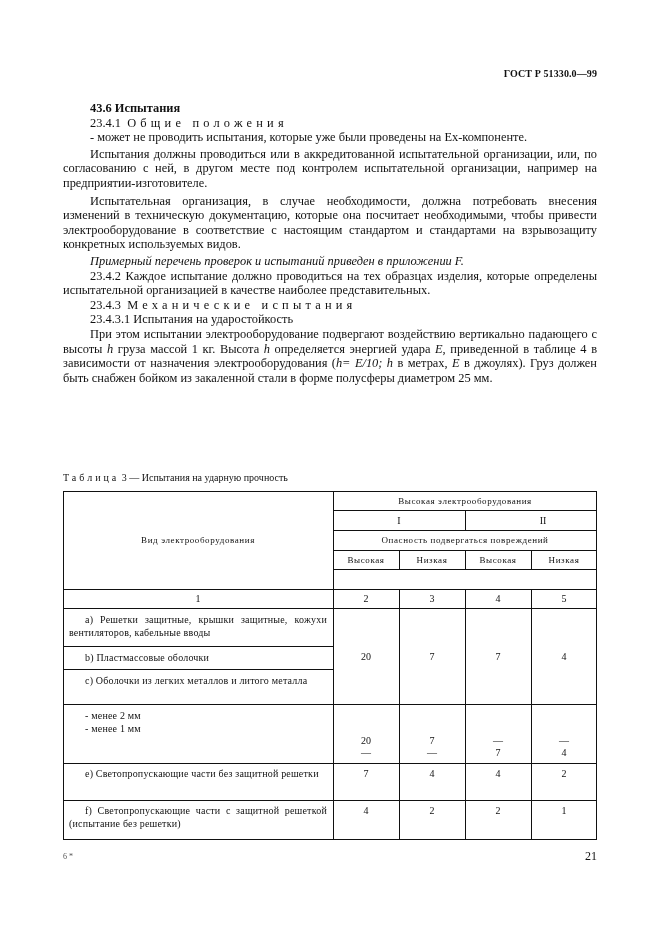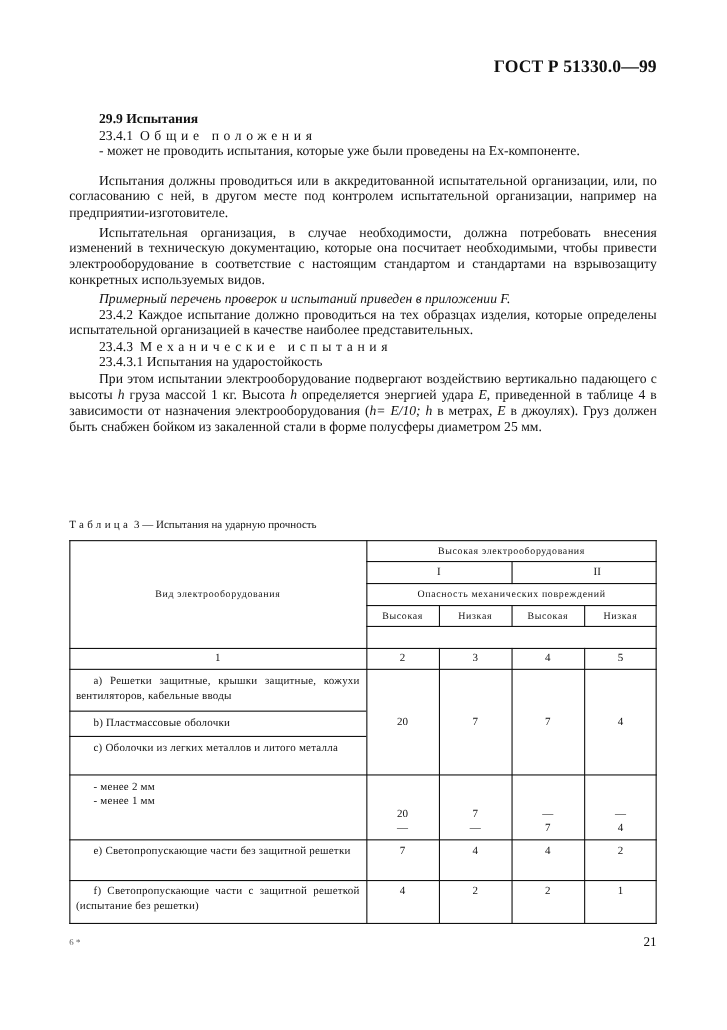--- a/index.html
+++ b/index.html
@@ -1,18 +1,18 @@
 <!DOCTYPE html>
 <html><head>
 <meta charset="utf-8">
 <style>
   html, body { margin: 0; padding: 0; background: #ffffff; }
   body { width: 661px; height: 936px; position: relative; overflow: hidden;
          font-family: "Liberation Serif", "DejaVu Serif", serif; color: #111; }
-  .hdr { position: absolute; right: 64px; top: 52px; font-weight: bold; font-size: 16px; letter-spacing: 0.1px; }
+  .hdr { position: absolute; right: 64px; top: 68px; font-weight: bold; font-size: 10px; letter-spacing: 0.1px; }
   .body-text { position: absolute; left: 63px; top: 101px; width: 534px; font-size: 12.4px; line-height: 14.6px; }
   .body-text p { margin: 0; text-align: justify; text-indent: 27px; }
   .sect { font-weight: bold; text-indent: 27px; }
   .spaced { letter-spacing: 4.2px; }
   .ital { font-style: italic; }
   .caption { position: absolute; left: 63px; top: 472px; font-size: 10px; }
   .caption .sp { letter-spacing: 3px; }
 
   .tbl { position: absolute; left: 63px; top: 491px; width: 534px; height: 349px; }
   .ln { position: absolute; background: #111; }
@@ -24,26 +24,26 @@
   .valcell { position: absolute; font-size: 10px; text-align: center; line-height: 12px; }
   .footer-l { position: absolute; left: 63px; top: 852px; font-size: 8px; color: #555; }
   .footer-r { position: absolute; right: 64px; top: 849px; font-size: 12px; }
 </style>
 </head>
 <body>
 
 <div class="hdr">ГОСТ Р 51330.0—99</div>
 
 <div class="body-text">
-  <p class="sect">29.9 Испытания</p>
+  <p class="sect">43.6 Испытания</p>
   <p>
     <span>23.4.1</span>&nbsp;&nbsp;<span class="spaced">Общие положения</span>
   </p>
   <p>- может не проводить испытания, которые уже были проведены на Ex-компоненте.</p>
-  <p style="margin-top:12px">Испытания должны проводиться или в аккредитованной испытательной организации, или, по согласованию с ней, в другом месте под контролем испытательной организации, например на предприятии-изготовителе.</p>
+  <p style="margin-top:2px">Испытания должны проводиться или в аккредитованной испытательной организации, или, по согласованию с ней, в другом месте под контролем испытательной организации, например на предприятии-изготовителе.</p>
   <p style="margin-top:3px">Испытательная организация, в случае необходимости, должна потребовать внесения изменений в техническую документацию, которые она посчитает необходимыми, чтобы привести электрооборудование в соответствие с настоящим стандартом и стандартами на взрывозащиту конкретных используемых видов.</p>
   <p class="ital" style="margin-top:2px">Примерный перечень проверок и испытаний приведен в приложении F.</p>
   <p>23.4.2 Каждое испытание должно проводиться на тех образцах изделия, которые определены испытательной организацией в качестве наиболее представительных.</p>
   <p>
     <span>23.4.3</span>&nbsp;&nbsp;<span class="spaced">Механические испытания</span>
   </p>
   <p>23.4.3.1 Испытания на ударостойкость</p>
   <p><span>При этом испытании электрооборудование подвергают воздействию вертикально падающего с высоты </span><i>h</i><span> груза массой 1 кг. Высота </span><i>h</i><span> определяется энергией удара </span><i>E</i><span>, приведенной в таблице 4 в зависимости от назначения электрооборудования (</span><i>h= E/10;</i><span> </span><i>h</i><span> в метрах, </span><i>E</i><span> в джоулях). Груз должен быть снабжен бойком из закаленной стали в форме полусферы диаметром 25 мм.</span></p>
 </div>
 
@@ -80,21 +80,21 @@
   <div class="ln" style="left:402px;top:59px;width:1px;height:20px"></div>
   <div class="ln" style="left:468px;top:59px;width:1px;height:20px"></div>
   <div class="ln" style="left:336px;top:98px;width:1px;height:251px"></div>
   <div class="ln" style="left:402px;top:98px;width:1px;height:251px"></div>
   <div class="ln" style="left:468px;top:98px;width:1px;height:251px"></div>
 
   <div class="cell" style="left:0;top:0;width:270px;height:98px">Вид электрооборудования</div>
   <div class="cell" style="left:270px;top:0;width:264px;height:19px">Высокая электрооборудования</div>
   <div class="cell num" style="left:270px;top:19px;width:132px;height:20px">I</div>
   <div class="cell num" style="left:402px;top:19px;width:156px;height:20px">II</div>
-  <div class="cell" style="left:270px;top:39px;width:264px;height:20px">Опасность механических повреждений</div>
+  <div class="cell" style="left:270px;top:39px;width:264px;height:20px">Опасность подвергаться повреждений</div>
   <div class="cell" style="left:270px;top:59px;width:66px;height:19px">Высокая</div>
   <div class="cell" style="left:336px;top:59px;width:66px;height:19px">Низкая</div>
   <div class="cell" style="left:402px;top:59px;width:66px;height:19px">Высокая</div>
   <div class="cell" style="left:468px;top:59px;width:66px;height:19px">Низкая</div>
 
   <div class="cell num" style="left:0;top:98px;width:270px;height:19px">1</div>
   <div class="cell num" style="left:270px;top:98px;width:66px;height:19px">2</div>
   <div class="cell num" style="left:336px;top:98px;width:66px;height:19px">3</div>
   <div class="cell num" style="left:402px;top:98px;width:66px;height:19px">4</div>
   <div class="cell num" style="left:468px;top:98px;width:66px;height:19px">5</div>

